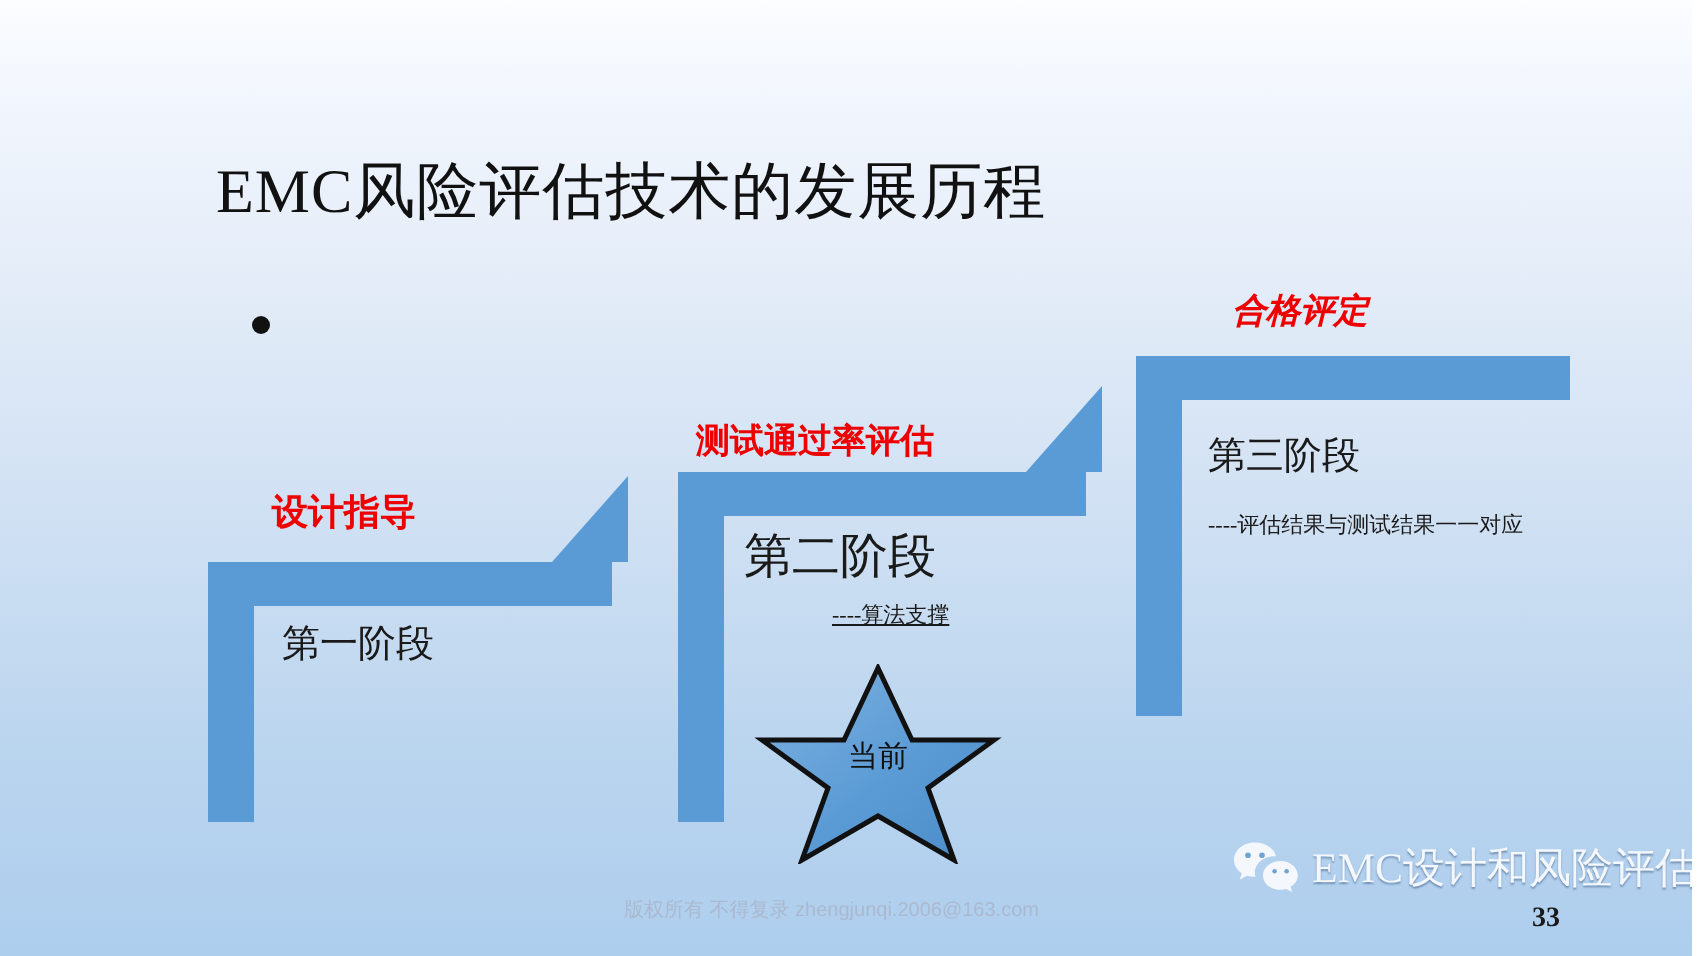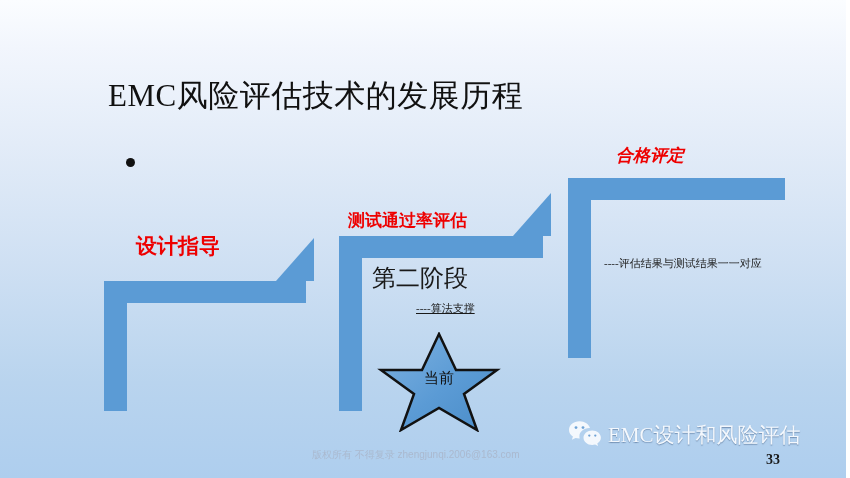--- a/index.html
+++ b/index.html
@@ -89,21 +89,21 @@
 
   
   #stage-1 { left: 104px; top: 230px; }
   #stage-1 .bar-h { left: 0px;  top: 51px; width: 202px; height: 22px; }
   #stage-1 .bar-v { left: 0px;  top: 51px; width: 23px;  height: 130px; }
   #stage-1 .tri {
     left: 172px; top: 8px;
     border-left: 38px solid transparent;
     border-bottom: 43px solid #5b9bd5;
   }
-  #label-1 { left: 136px; top: 232px; font-size: 21px; }
+  #label-1 { left: 136px; top: 244px; font-size: 18px; }
   #name-1  { left: 141px; top: 309px; font-size: 19px; }
 
   
   #stage-2 { left: 339px; top: 185px; }
   #stage-2 .bar-h { left: 0px; top: 51px; width: 204px; height: 22px; }
   #stage-2 .bar-v { left: 0px; top: 51px; width: 23px;  height: 175px; }
   #stage-2 .tri {
     left: 174px; top: 8px;
     border-left: 38px solid transparent;
     border-bottom: 43px solid #5b9bd5;
@@ -146,24 +146,24 @@
     top: 448px;
     font-size: 10px;
     color: #aab9cf;
     font-family: "Liberation Sans", "DejaVu Sans", sans-serif;
     white-space: nowrap;
   }
 
   
   #footer-brand {
     position: absolute;
-    left: 568px;
+    left: 616px;
     top: 420px;
     display: flex;
-    align-items: center;
+    align-items: flex-start;
     gap: 6px;
   }
   #brand-text {
     font-size: 21px;
     color: #f4f8fd;
     font-family: "Liberation Serif", "DejaVu Serif", serif;
     text-shadow: 0 1px 1px rgba(60,90,130,0.55);
     white-space: nowrap;
   }
   #page-number {
@@ -186,39 +186,41 @@
   <div id="bullet-dot"></div>
 
   <div class="stage" id="stage-1">
     <div class="bracket">
       <div class="bar-h"></div>
       <div class="bar-v"></div>
       <div class="tri"></div>
     </div>
   </div>
   <div class="red-label" id="label-1">设计指导</div>
+  <div class="stage-name" id="name-1">第一阶段</div>
 
   <div class="stage" id="stage-2">
     <div class="bracket">
       <div class="bar-h"></div>
       <div class="bar-v"></div>
       <div class="tri"></div>
     </div>
   </div>
   <div class="red-label" id="label-2">测试通过率评估</div>
   <div class="stage-name" id="name-2">第二阶段</div>
   <div class="stage-sub" id="sub-2">----算法支撑</div>
 
   <div class="stage" id="stage-3">
     <div class="bracket">
       <div class="bar-h"></div>
       <div class="bar-v"></div>
     </div>
   </div>
   <div class="red-label" id="label-3">合格评定</div>
+  <div class="stage-name" id="name-3">第三阶段</div>
   <div class="stage-sub" id="sub-3">----评估结果与测试结果一一对应</div>
 
   <div id="star-wrap">
     <svg width="140" height="100" viewBox="0 0 140 100" xmlns="http://www.w3.org/2000/svg">
       <defs>
         <linearGradient id="starGrad" x1="0" y1="0" x2="1" y2="1">
           <stop offset="0%" stop-color="#7fb2e0"></stop>
           <stop offset="55%" stop-color="#5b9bd5"></stop>
           <stop offset="100%" stop-color="#4a8cc8"></stop>
         </linearGradient>

